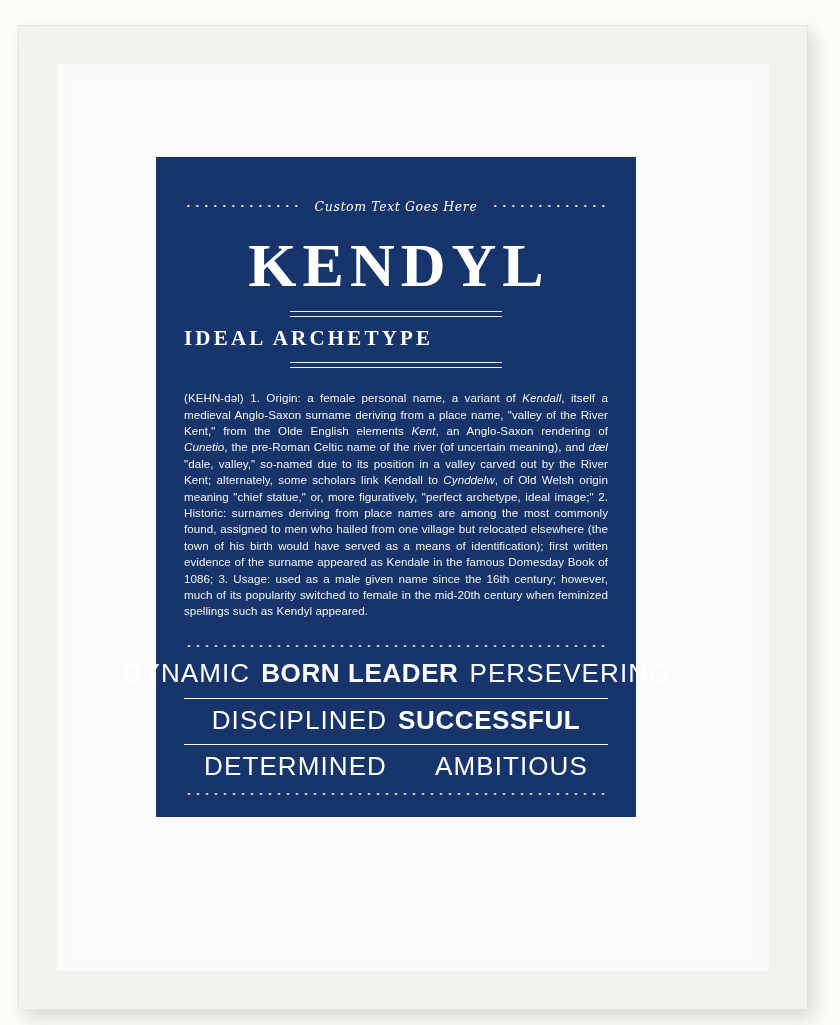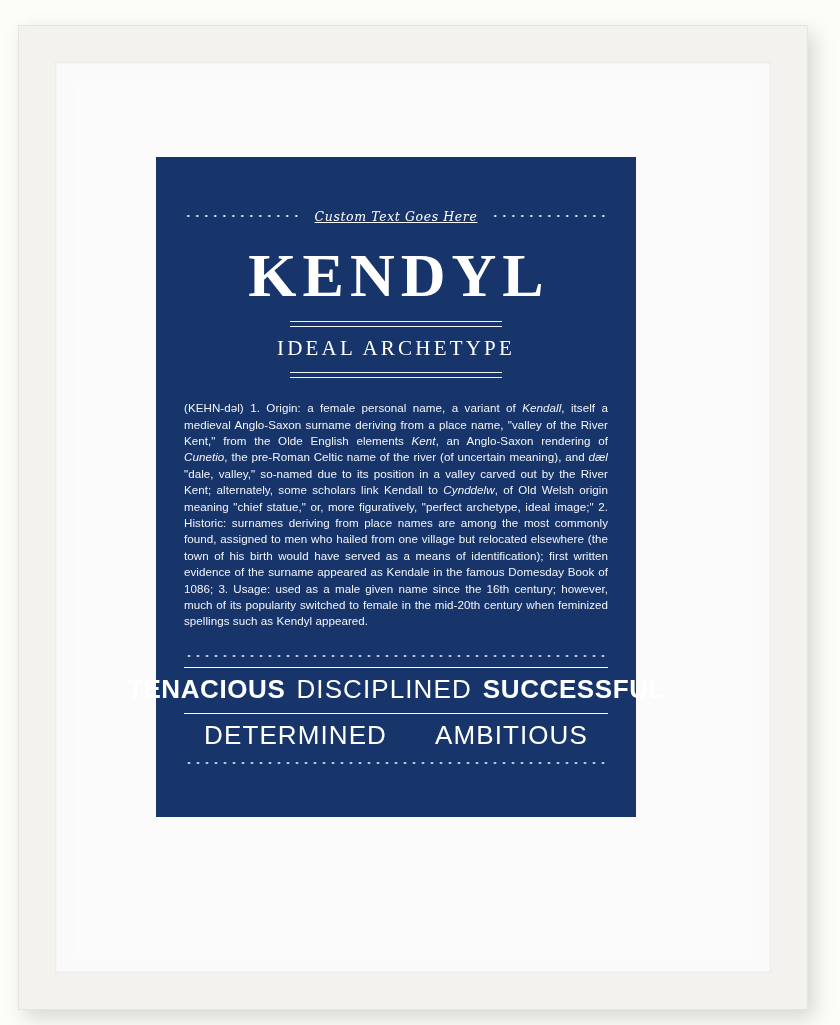--- a/index.html
+++ b/index.html
@@ -65,22 +65,21 @@
     padding: 30px 28px 22px 28px;
   }
 
   
   .top-row {
     display: flex;
     align-items: center;
     justify-content: center;
     gap: 14px;
     height: 26px;
-    margin-top: 16px;
-    text-decoration: underline;
+    margin-top: 6px;
   }
   .dotline {
     flex: 1 1 auto;
     height: 4px;
     background-image: radial-gradient(circle, #ffffff 1px, transparent 1.2px);
     background-size: 9px 4px;
     background-repeat: repeat-x;
     background-position: center;
     max-width: 132px;
   }
@@ -110,26 +109,25 @@
     height: 1px;
     background: #ffffff;
     width: 212px;
     margin: 0 auto;
     opacity: 0.95;
   }
   .rule.sp-top { margin-top: 13px; }
   .rule.sp-bot { margin-top: 11px; }
 
   .archetype {
-    text-align: center;
     font-family: "Liberation Serif", serif;
     font-size: 21px;
     letter-spacing: 3.2px;
     margin: 9px auto 0 auto;
-    font-weight: normal;
+    font-weight: bold;
   }
 
   
   .definition {
     margin-top: 22px;
     font-family: "Liberation Sans", sans-serif;
     font-size: 11.6px;
     line-height: 16.4px;
     text-align: justify;
     color: #f2f4f8;
@@ -202,24 +200,28 @@
       <div class="archetype">IDEAL ARCHETYPE</div>
 
       <div class="rule sp-bot"></div>
       <div class="rule" style="margin-top:4px;"></div>
 
       <div class="definition"><span>(KEHN-dəl)  1. Origin:  a female personal name, a variant of </span><i>Kendall</i><span>, itself a medieval Anglo-Saxon surname deriving from a place name, "valley of the River Kent," from the Olde English elements </span><i>Kent</i><span>, an Anglo-Saxon rendering of </span><i>Cunetio</i><span>, the pre-Roman Celtic name of the river (of uncertain meaning), and </span><i>dæl</i><span> "dale, valley," so-named due to its position in a valley carved out by the River Kent; alternately, some scholars link Kendall to </span><i>Cynddelw</i><span>, of Old Welsh origin meaning "chief statue," or, more figuratively, "perfect archetype, ideal image;"  2. Historic:  surnames deriving from place names are among the most commonly found, assigned to men who hailed from one village but relocated elsewhere (the town of his birth would have served as a means of identification); first written evidence of the surname appeared as Kendale in the famous Domesday Book of 1086;  3. Usage:  used as a male given name since the 16th century; however, much of its popularity switched to female in the mid-20th century when feminized spellings such as Kendyl appeared.</span></div>
 
       <div class="traits">
         <div class="dotrule"></div>
 
+        <div class="trait-line l1">
+            <span class="trait">DYNAMIC</span>
+            <span class="trait bold">BORN LEADER</span>
+            <span class="trait">PERSEVERING</span>
+          </div>
         <div class="hr-white"></div>
 
         <div class="trait-line l2">
-            <span class="trait bold">TENACIOUS</span>
             <span class="trait">DISCIPLINED</span>
             <span class="trait bold">SUCCESSFUL</span>
           </div>
         <div class="hr-white tight"></div>
 
         <div class="trait-line l3">
             <span class="trait">DETERMINED</span>
             <span class="trait">AMBITIOUS</span>
           </div>
         <div class="dotrule bottom"></div>

